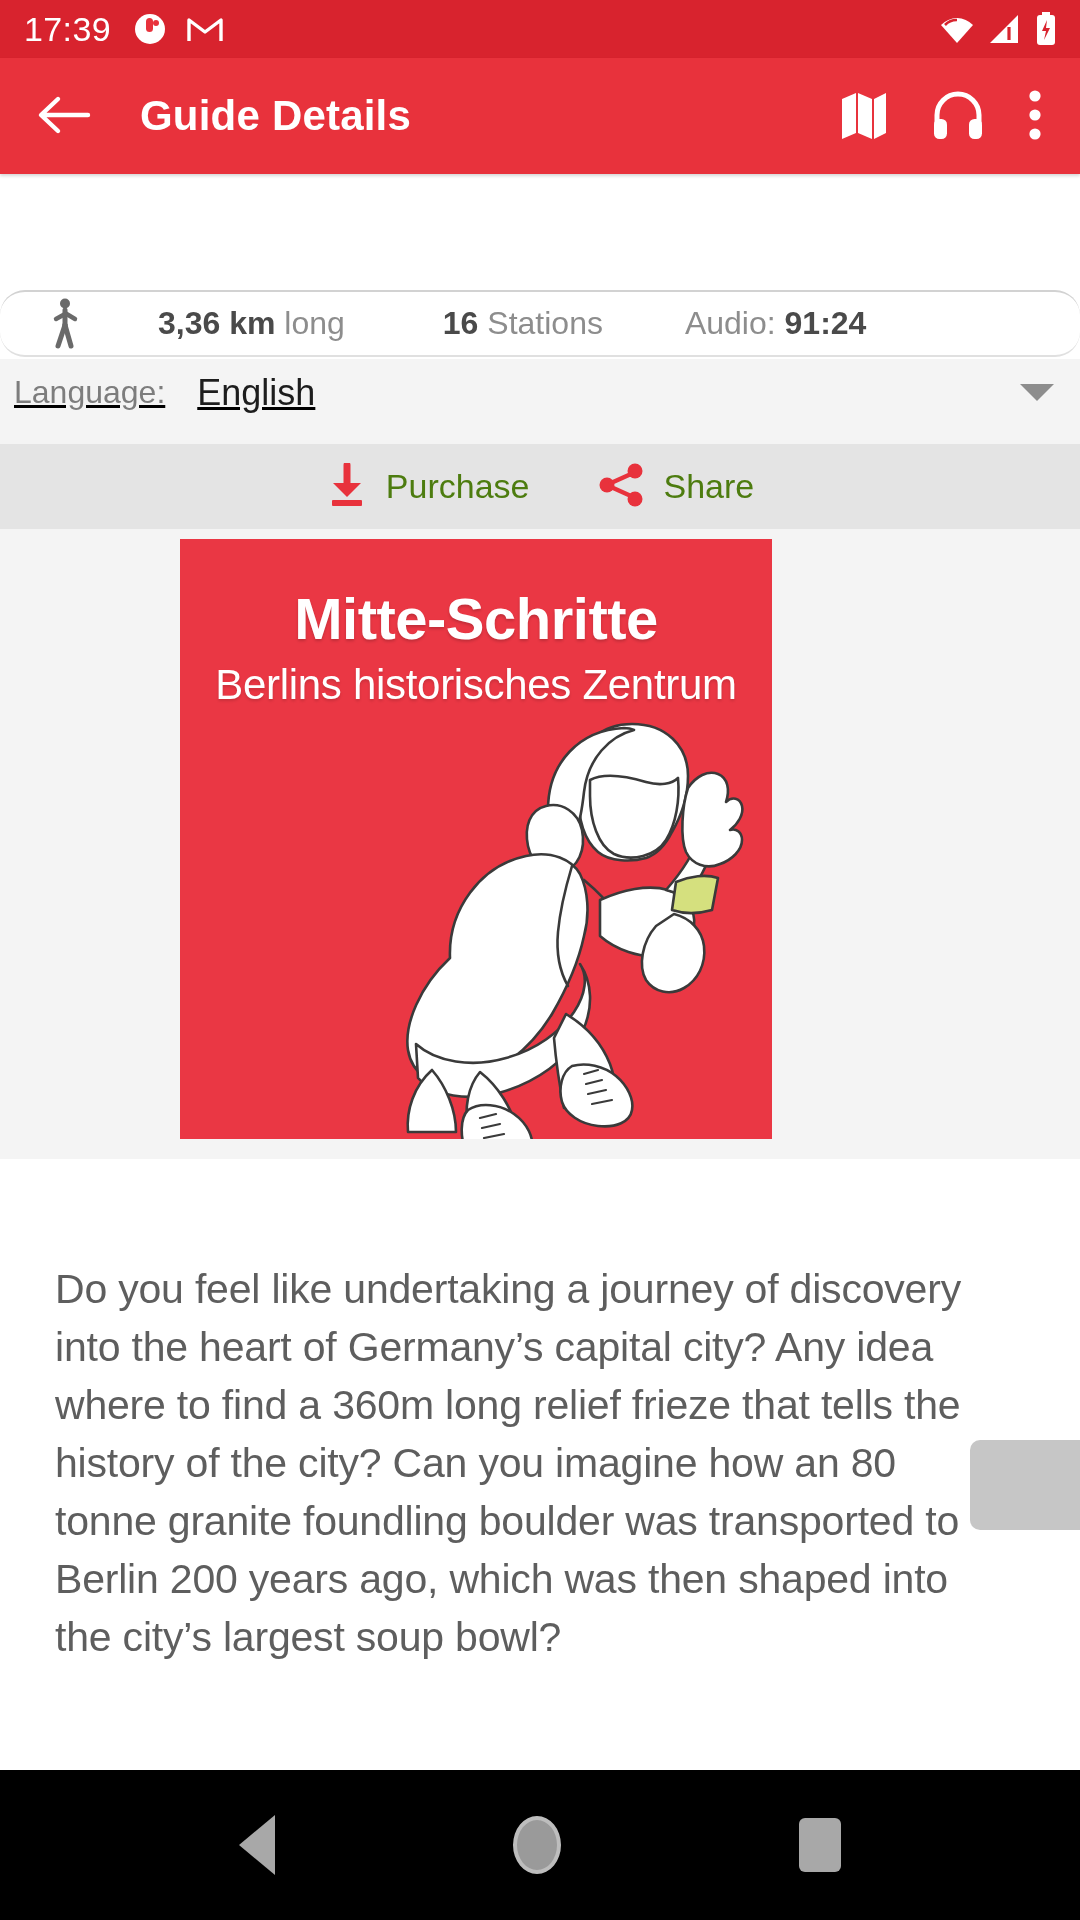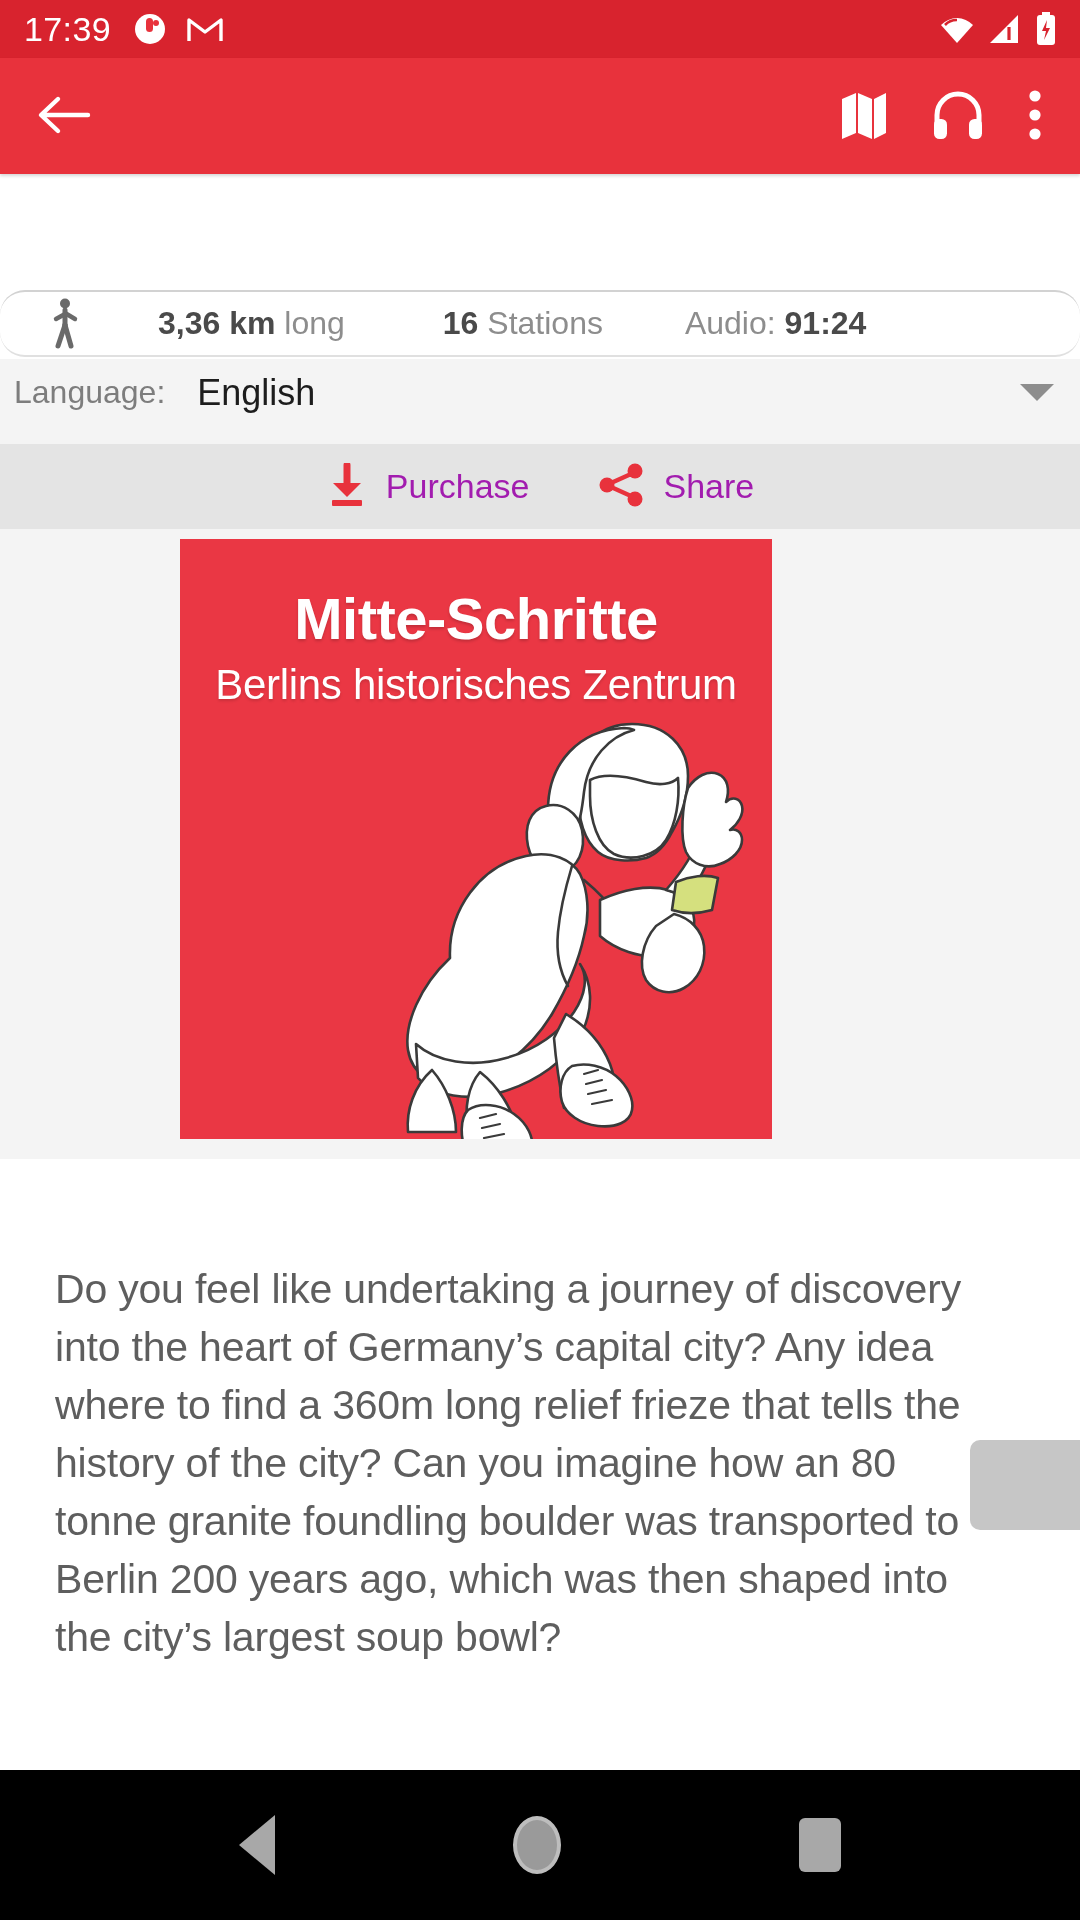--- a/index.html
+++ b/index.html
@@ -162,20 +162,21 @@
     position: absolute;
     top: 359px; left: 0;
     width: 1080px;
     height: 85px;
     background: #f4f4f4;
     display: flex;
     align-items: center;
     box-sizing: border-box;
     padding: 0 26px 18px 14px;
     cursor: pointer;
+    text-decoration: underline;
   }
   .lang-label {
     font-size: 32px;
     color: #7d7d7d;
   }
   .lang-value {
     font-size: 36px;
     color: #1d1d1d;
     margin-left: 32px;
   }
@@ -202,21 +203,21 @@
   }
   .action-btn {
     display: flex;
     align-items: center;
     gap: 18px;
     background: none; border: none; padding: 0;
     cursor: pointer;
   }
   .action-label {
     font-size: 34px;
-    color: #a21caf;
+    color: #4d7c0f;
   }
 
   
   .cover-zone {
     position: absolute;
     top: 529px; left: 0;
     width: 1080px;
     height: 630px;
     background: #f4f4f4;
   }
@@ -363,20 +364,21 @@
   </div>
 
   <div class="app-bar">
     <button class="icon-btn">
       <span>
         <svg width="56" height="48" viewBox="0 0 56 48">
           <path d="M52 24 L6 24 M22 8 L5 24 L22 40" fill="none" stroke="#ffffff" stroke-width="4.4" stroke-linecap="round" stroke-linejoin="round"></path>
         </svg>
       </span>
     </button>
+    <span class="appbar-title">Guide Details</span>
     <div class="appbar-actions">
       <button class="icon-btn">
         <span>
           <svg width="48" height="52" viewBox="0 0 48 52">
             <path d="M2 10 L16 4 L16 44 L2 50 Z" fill="#ffffff"></path>
             <path d="M18 4 L32 10 L32 50 L18 44 Z" fill="#ffffff"></path>
             <path d="M34 10 L46 4 L46 44 L34 50 Z" fill="#ffffff"></path>
           </svg>
         </span>
       </button>

